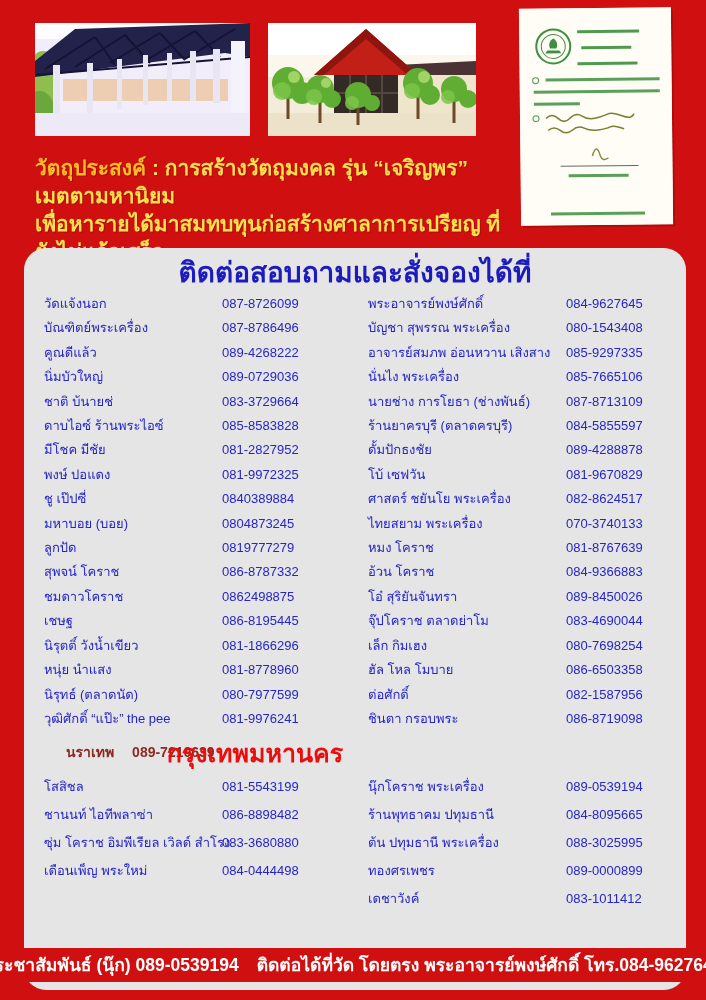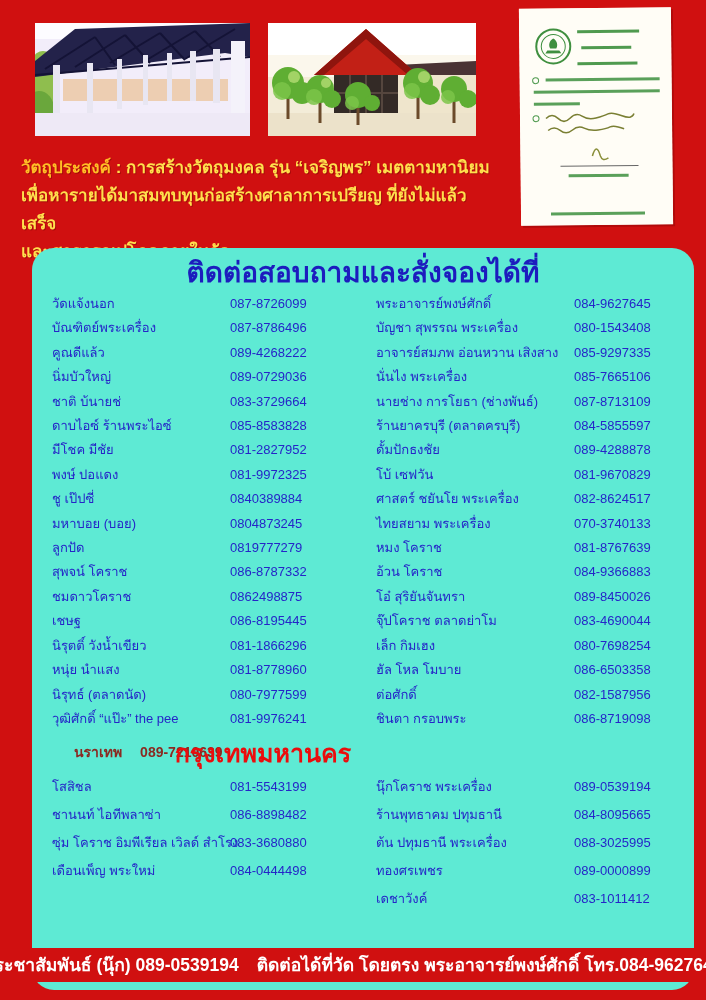--- a/index.html
+++ b/index.html
@@ -15,29 +15,29 @@
   .photo-right{ left:268px; width:208px; }
   
   .paper{
     position:absolute; left:520px; top:8px; width:152px; height:217px;
     background:#fffdf6; transform:rotate(-0.6deg);
     box-shadow:2px 2px 0 rgba(120,0,0,.35);
   }
   .paper svg{ display:block; width:100%; height:100%; }
   
   .purpose{
-    position:absolute; left:21px; top:154px; width:470px;
-    font-size:17px; font-weight:bold; line-height:28px;
+    position:absolute; left:35px; top:154px; width:470px;
+    font-size:21px; font-weight:bold; line-height:28px;
     color:#ffe04d; text-shadow:1px 1px 0 rgba(90,0,0,.35);
   }
   .purpose .label{ color:#ffbe26; }
   
   .contact-box{
-    position:absolute; left:32px; top:248px; width:662px; height:742px;
-    background:#5eead4; border-radius:22px;
+    position:absolute; left:24px; top:248px; width:662px; height:742px;
+    background:#e5e5e5; border-radius:22px;
   }
   .box-title{
     text-align:center; padding-top:8px;
     font-size:28px; font-weight:bold; color:#1c1cbe; line-height:34px;
   }
   .section-title{
     text-align:center; font-size:25px; font-weight:bold; color:#ea0d0d; line-height:32px;
   }
   .contact-grid{
     display:grid; grid-template-columns:178px 146px 198px 1fr;

